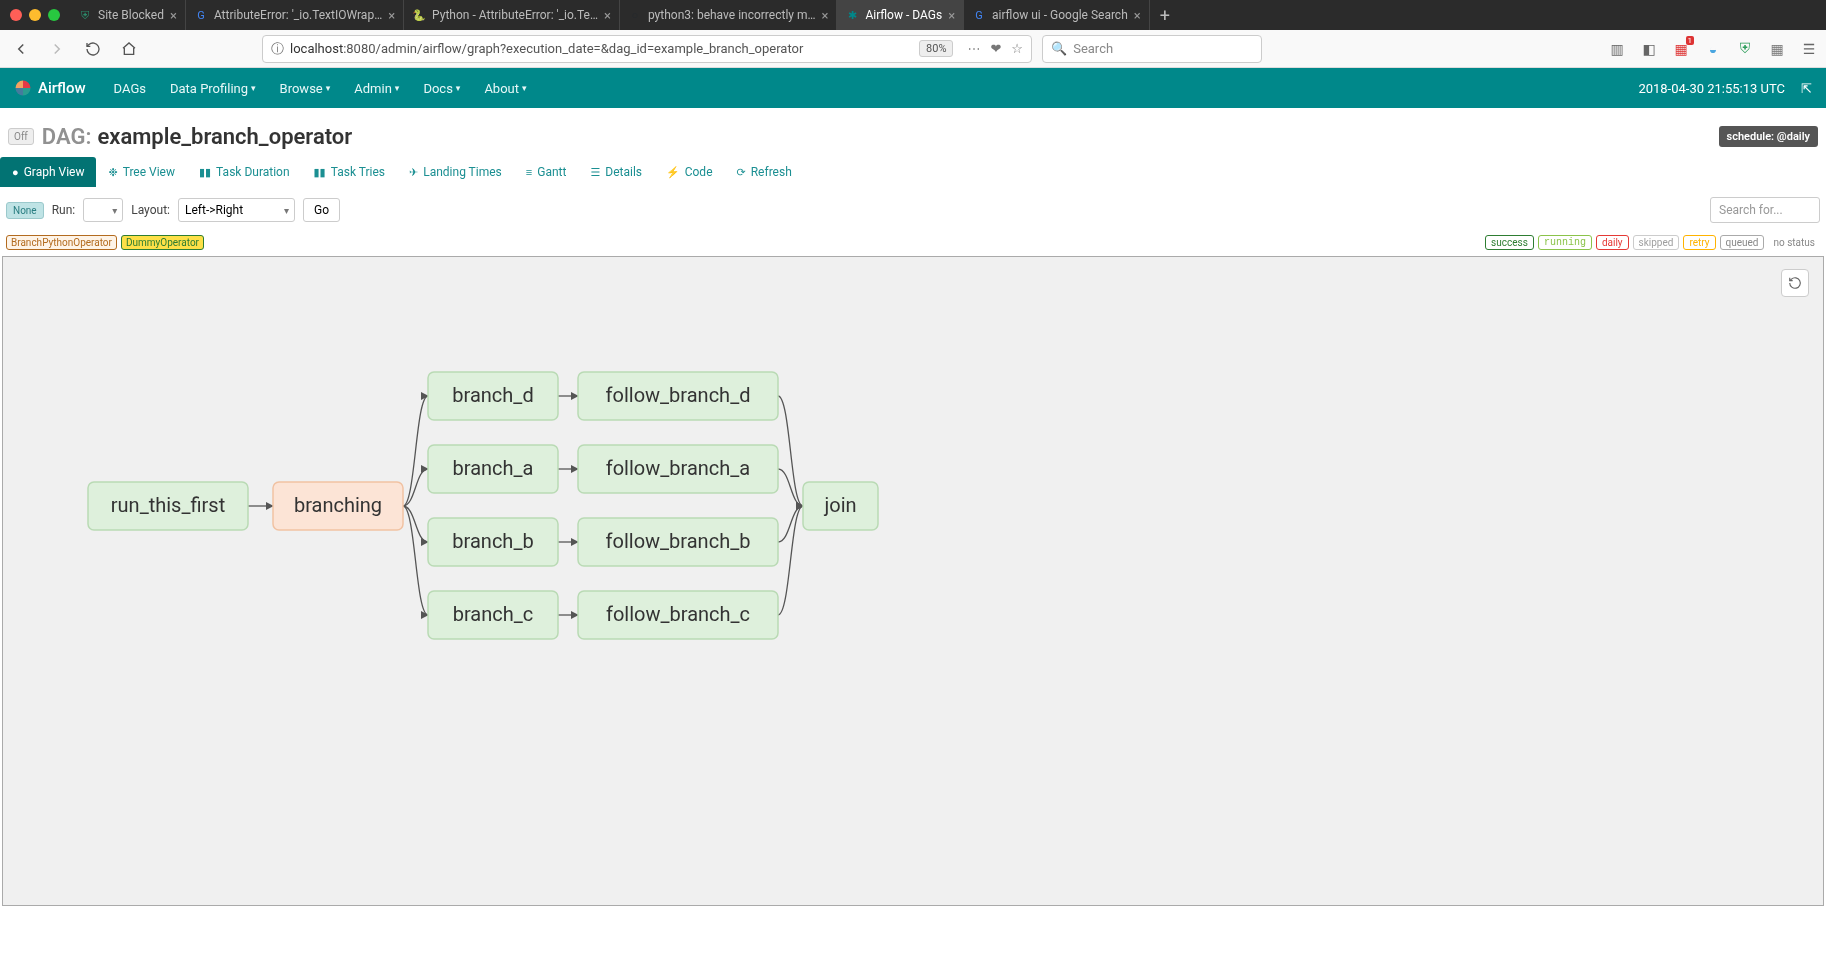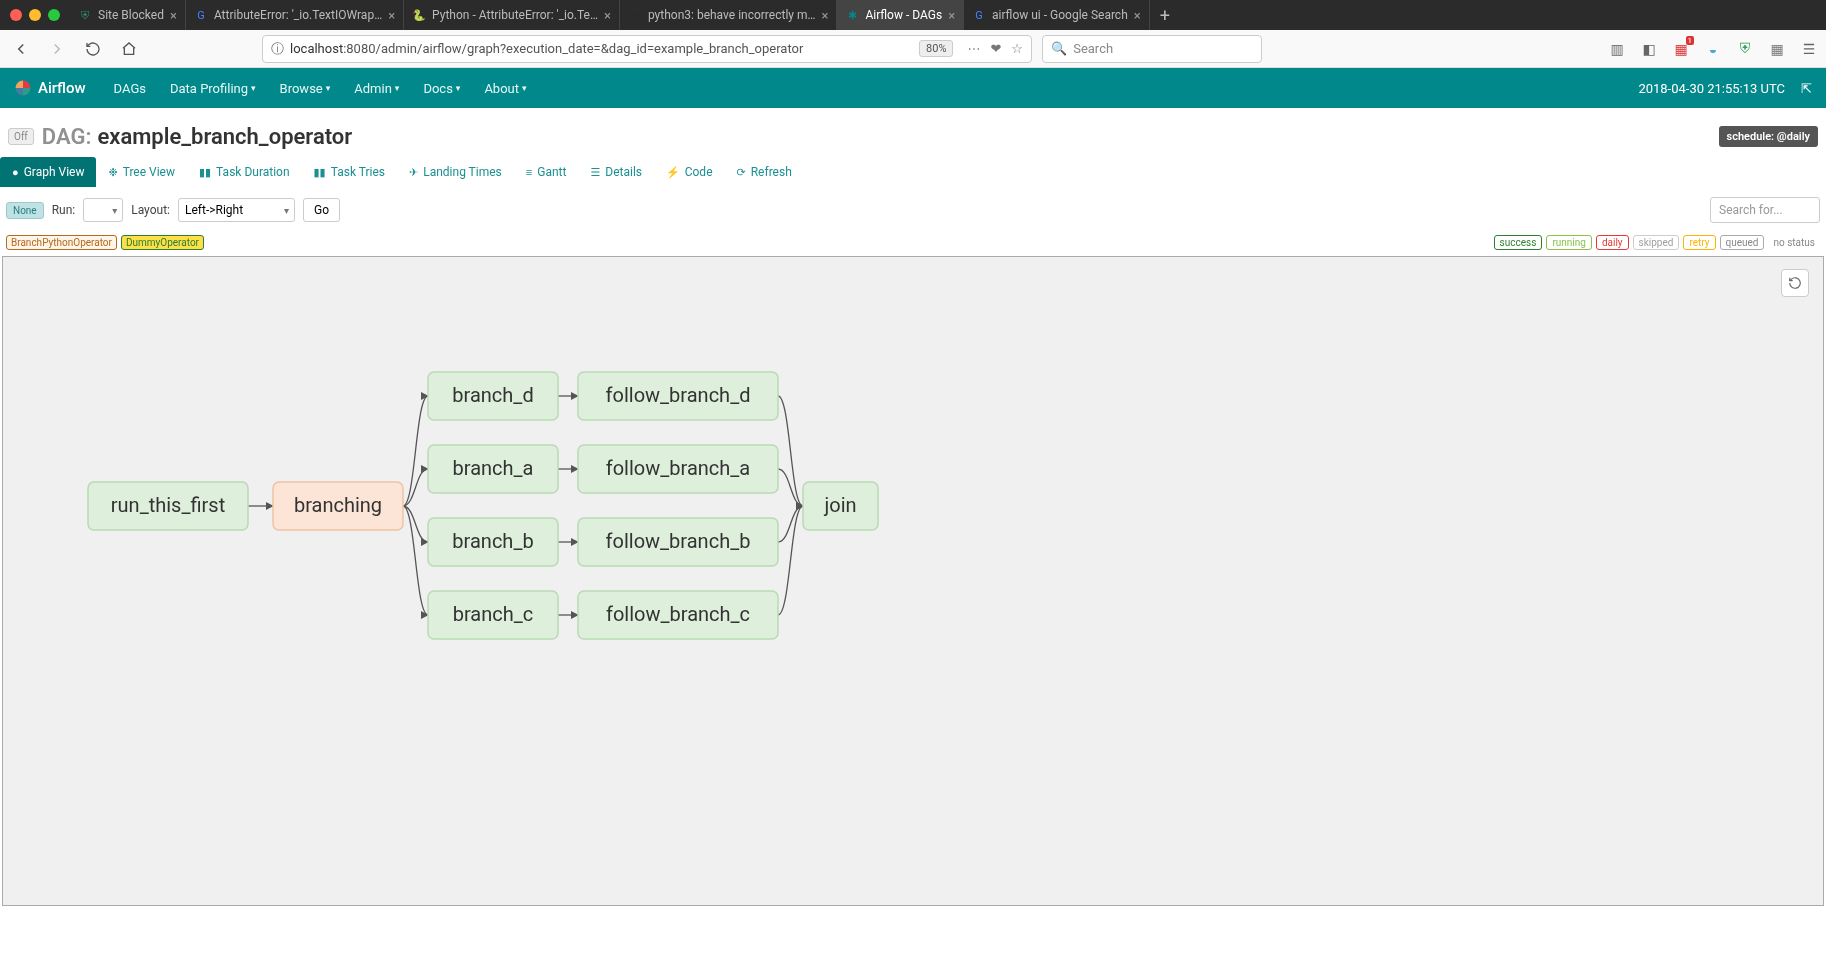--- a/index.html
+++ b/index.html
@@ -62,21 +62,21 @@
 .go-btn { border: 1px solid #ccc; border-radius: 3px; background: #fff; padding: 4px 10px; font-size: 12px; cursor: pointer; }
 .search-for { margin-left: auto; border: 1px solid #ccc; border-radius: 3px; height: 26px; width: 110px; padding: 0 8px; font-size: 12px; color: #999; display: flex; align-items: center; }
 
 .legend-row { display: flex; align-items: center; padding: 2px 6px 6px 6px; gap: 4px; font-size: 10px; }
 .op-legend { border: 1px solid; border-radius: 3px; padding: 1px 4px; }
 .op-branch { color: #b36b1f; border-color: #b36b1f; background: #fef4e8; }
 .op-dummy { color: #2e7d32; border-color: #2e7d32; background: #fde047; }
 .status-legend { margin-left: auto; display: flex; gap: 4px; align-items: center; }
 .st { border: 1px solid; border-radius: 3px; padding: 1px 5px; }
 .st-success { color: #2e7d32; border-color: #2e7d32; }
-.st-running { color: #8bc34a; border-color: #8bc34a; }
+.st-running { color: #8bc34a; border-color: #8bc34a; font-family: Liberation Mono, monospace; }
 .st-failed { color: #e53935; border-color: #e53935; }
 .st-skipped { color: #9e9e9e; border-color: #ccc; }
 .st-retry { color: #ffb300; border-color: #ffb300; }
 .st-queued { color: #888; border-color: #aaa; }
 .st-none { color: #888; border: none; }
 
 .graph-pane { margin: 0 2px; border: 1px solid #aaa; background: #f0f0f0; height: 650px; position: relative; }
 .refresh-graph { position: absolute; top: 12px; right: 14px; width: 28px; height: 28px; border: 1px solid #ccc; background: #fff; border-radius: 4px; display: flex; align-items: center; justify-content: center; color: #666; cursor: pointer; }
 
 .graph-svg { position: absolute; left: 0; top: 0; }

